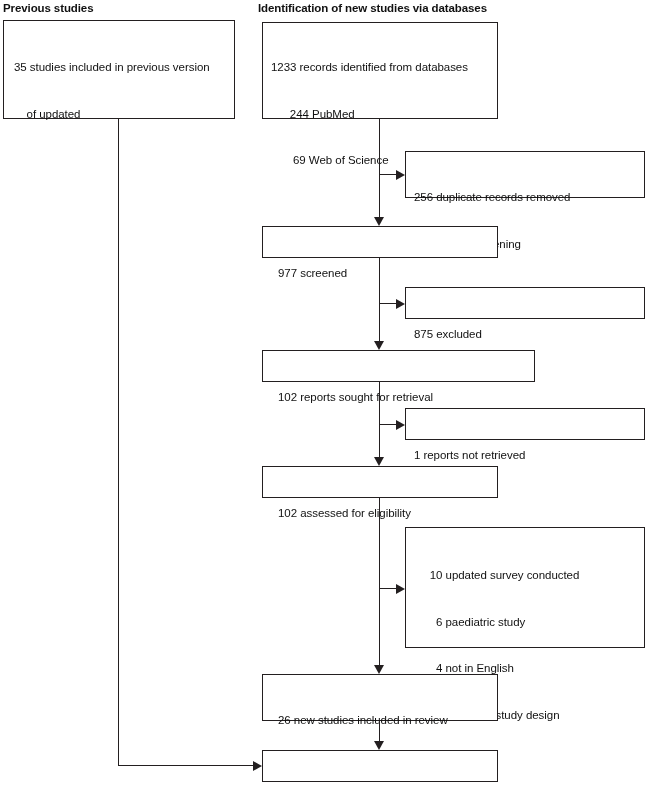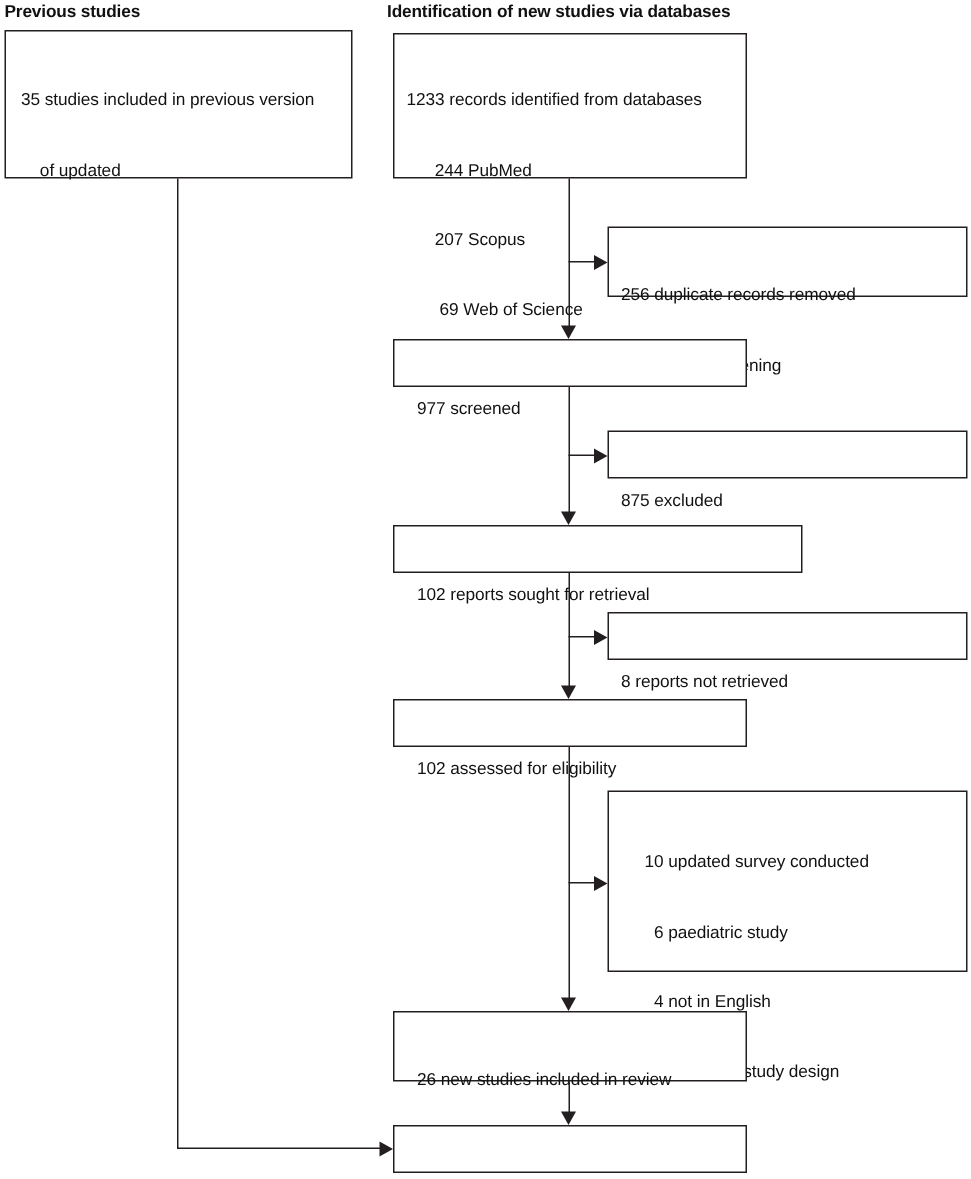--- a/index.html
+++ b/index.html
@@ -77,21 +77,20 @@
     <div class="box-text" style="left:10px; top:8px;">
       <span class="nl-row">35 studies included in previous version</span>
       <span class="nl-row">    of updated</span>
     </div>
   </div>
 
   <div class="box" style="left:262px; top:22px; width:236px; height:97px;">
     <div class="box-text" style="left:8px; top:6px;">
       <span class="nl-row">1233 records identified from databases</span>
       <span class="nl-row">      244 PubMed</span>
-      <span class="nl-row">      207 Scopus</span>
       <span class="nl-row">       69 Web of Science</span>
     </div>
   </div>
 
   <div class="box" style="left:405px; top:151px; width:240px; height:47px;">
     <div class="box-text" style="left:8px; top:7px;">
       <span class="nl-row">256 duplicate records removed</span>
       <span class="nl-row">       before screening</span>
     </div>
   </div>
@@ -109,21 +108,21 @@
   </div>
 
   <div class="box" style="left:262px; top:350px; width:273px; height:32px;">
     <div class="box-text" style="left:15px; top:8px;">
       <span class="nl-row">102 reports sought for retrieval</span>
     </div>
   </div>
 
   <div class="box" style="left:405px; top:408px; width:240px; height:32px;">
     <div class="box-text" style="left:8px; top:8px;">
-      <span class="nl-row">8 reports not retrieved</span>
+      <span class="nl-row">1 reports not retrieved</span>
     </div>
   </div>
 
   <div class="box" style="left:262px; top:466px; width:236px; height:32px;">
     <div class="box-text" style="left:15px; top:8px;">
       <span class="nl-row">102 assessed for eligibility</span>
     </div>
   </div>
 
   <div class="box" style="left:405px; top:527px; width:240px; height:121px;">

